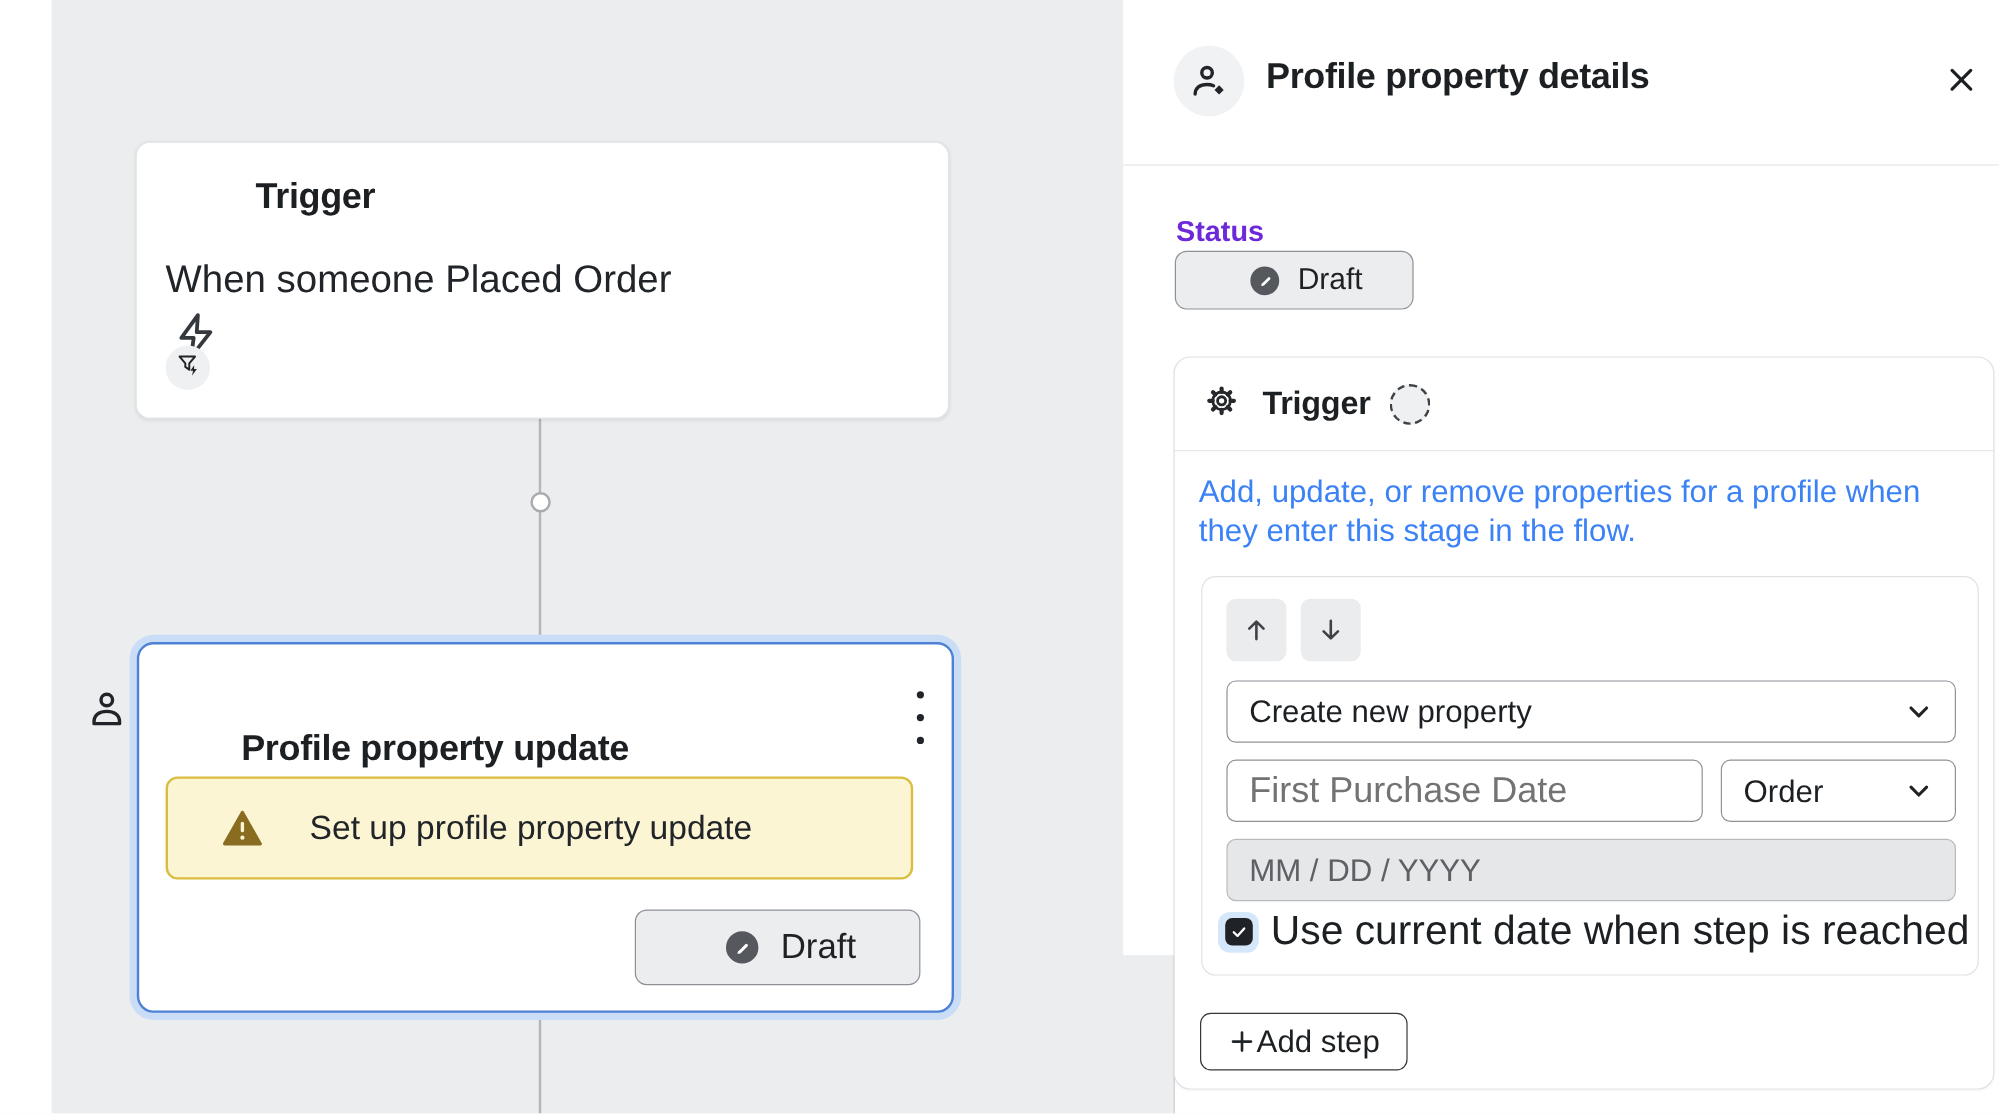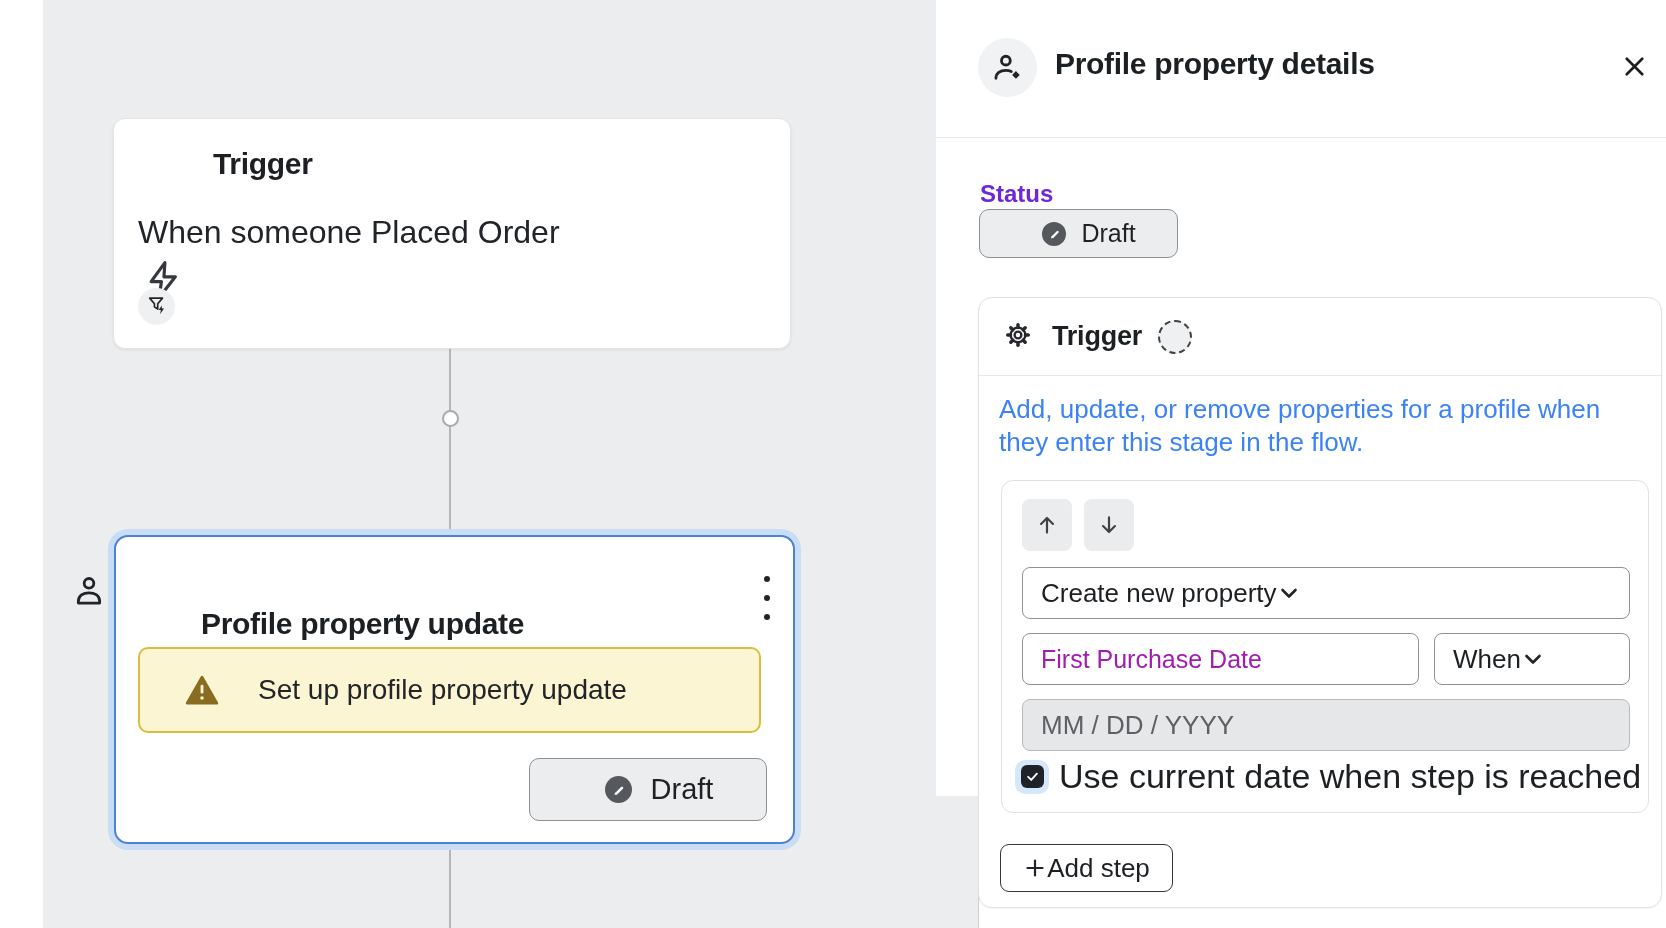--- a/index.html
+++ b/index.html
@@ -65,27 +65,27 @@
   .settings-desc{position:absolute;left:20px;top:95px;width:640px;font-size:26px;line-height:33px;color:#3b82f6;}
 
   .group-card{position:absolute;left:22px;top:182px;width:648px;height:333px;box-sizing:border-box;
               border:1px solid #dfe1e3;border-radius:12px;background:#fff;}
   .order-btn{position:absolute;top:18px;width:50px;height:52px;border-radius:8px;background:#eaecee;border:none;
              display:flex;align-items:center;justify-content:center;cursor:pointer;}
   .order-btn.up{left:20px;} .order-btn.down{left:82px;}
 
   .field{box-sizing:border-box;position:absolute;height:52px;border:1.5px solid #8f9297;border-radius:8px;
          background:#fff;display:flex;align-items:center;font-size:26px;color:#1d2023;}
-  .select-field{padding:4px 18px;cursor:pointer;}
+  .select-field{justify-content:space-between;padding:4px 18px;cursor:pointer;}
   .property-select{left:20px;top:86px;width:608px;}
   .name-input{left:20px;top:152px;width:397px;padding:0 18px;font-size:25px;}
   .type-select{left:432px;top:152px;width:196px;}
   .date-input{left:20px;top:218px;width:608px;padding:0 18px;background:#e5e7e9;border-color:#b8bbbd;}
   input.raw{border:none;outline:none;background:transparent;width:100%;height:100%;
-            font-family:"Liberation Sans",sans-serif;font-size:25px;color:#a21caf;padding:0;}
+            font-family:"Liberation Sans",sans-serif;font-size:30px;color:#737373;padding:0;}
   .date-input input.raw{font-size:26px;color:#5d6165;}
   .date-input input.raw::placeholder{color:#5d6165;opacity:1;}
 
   .checkbox-row{position:absolute;left:13px;top:276px;display:flex;align-items:center;}
   .checkbox-halo{width:34px;height:34px;border-radius:10px;background:#d5e8fb;display:flex;align-items:center;
                  justify-content:center;cursor:pointer;}
   .checkbox-box{width:23px;height:23px;border-radius:6px;background:#1f2226;display:flex;align-items:center;justify-content:center;}
   .checkbox-label{margin-left:10px;font-size:34px;color:#1d2023;}
 
   .add-step-btn{position:absolute;left:21px;top:546px;width:173px;height:48px;box-sizing:border-box;
@@ -222,21 +222,21 @@
           <svg width="24" height="24" viewBox="0 0 24 24">
             <path d="M5.5 9 L12 15.5 L18.5 9" fill="none" stroke="#202327" stroke-width="2.6" stroke-linecap="round" stroke-linejoin="round"></path>
           </svg>
         </div>
 
         <div class="field name-input">
           <input class="raw" type="text" value="First Purchase Date" style="">
         </div>
 
         <div class="field select-field type-select">
-          <span>When</span>
+          <span>Order</span>
           <svg width="24" height="24" viewBox="0 0 24 24">
             <path d="M5.5 9 L12 15.5 L18.5 9" fill="none" stroke="#202327" stroke-width="2.6" stroke-linecap="round" stroke-linejoin="round"></path>
           </svg>
         </div>
 
         <div class="field date-input">
           <input class="raw" type="text" disabled="" placeholder="MM / DD / YYYY" style="">
         </div>
 
         <div class="checkbox-row">

